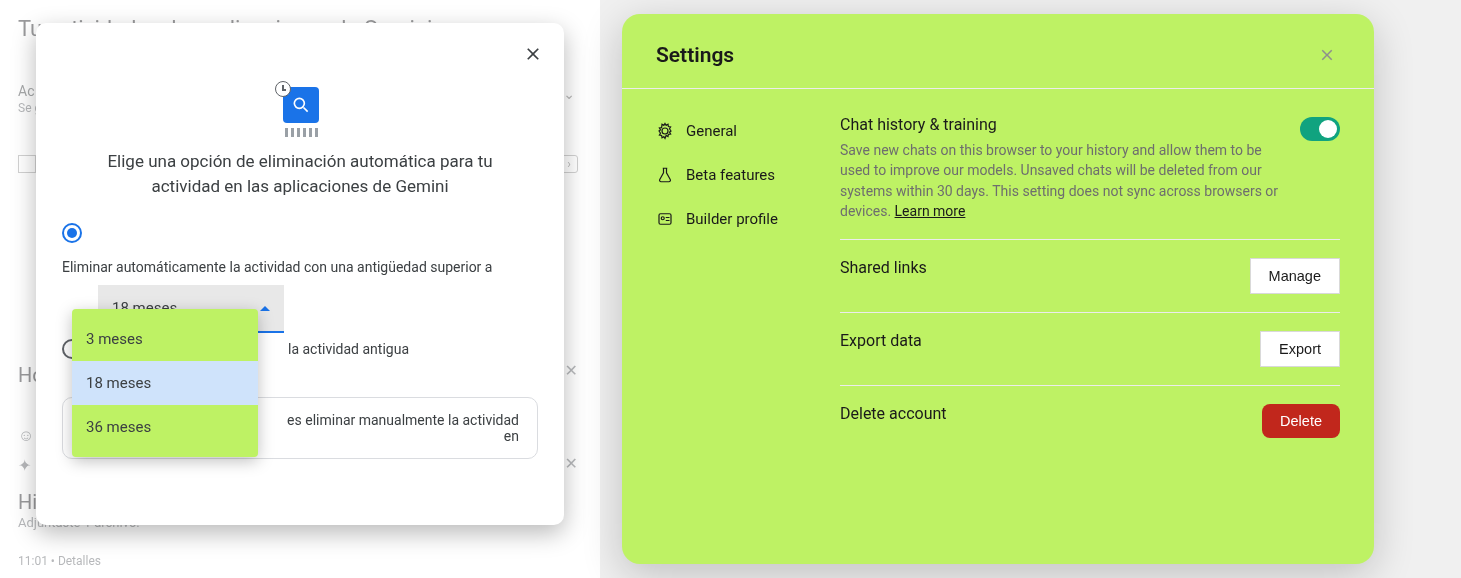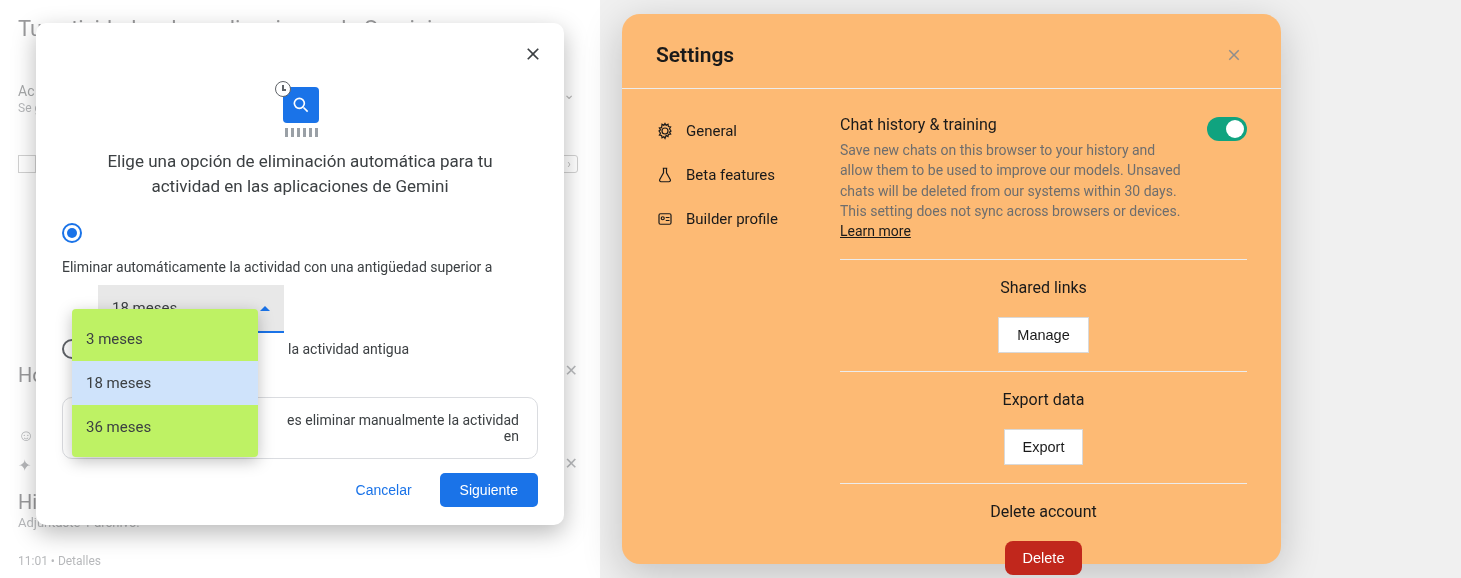--- a/index.html
+++ b/index.html
@@ -133,22 +133,22 @@
     background:transparent; border:none; border-radius:5px; cursor:pointer;
   }
   .g-btn-primary {
     padding: 9px 20px; font-size:14px; font-weight:500; color:#fff;
     background:#1a73e8; border:none; border-radius:5px; cursor:pointer;
   }
 
   
   .o-modal {
     position:absolute; left:622px; top:14px;
-    width:659px; height:550px;
-    background:#fdba74; border-radius:18px;
+    width:752px; height:550px;
+    background:#bef264; border-radius:18px;
     box-shadow: 0 10px 40px rgba(0,0,0,.20);
   }
   .o-header {
     display:flex; justify-content:space-between; align-items:center;
     padding: 28px 34px 20px 34px;
     border-bottom:1px solid #ececec;
   }
   .o-title { font-size:21px; font-weight:600; color:#1a1a1a; }
   .o-close { width:26px;height:26px;display:flex;align-items:center;justify-content:center;color:#8e8e8e;cursor:pointer;font-size:18px;}
   .o-body { display:flex; }
@@ -173,21 +173,21 @@
     content:""; position:absolute; right:3px; top:3px; width:18px; height:18px; background:#fff; border-radius:50%;
   }
   .o-btn {
     padding: 9px 18px; border:1px solid #d9d9d9; border-radius:0;
     background:#fff; font-size:14.5px; font-weight:500; color:#1a1a1a; cursor:pointer;
   }
   .o-btn-danger {
     padding: 9px 18px; border:none; border-radius:8px;
     background:#c1271c; font-size:14.5px; font-weight:500; color:#fff; cursor:pointer;
   }
-  .o-row-simple { align-items:center;flex-direction:column;}
+  .o-row-simple { }
   .o-row-simple .o-row-title{ margin-bottom:0;}
 </style>
 </head>
 <body>
 
 <div class="left-bg">
   <div class="bg-title">Tu actividad en las aplicaciones de Gemini</div>
   <div class="bg-sub-label">Ac</div>
   <div class="bg-small">Se g</div>
   <div class="bg-chevronbox2">⌄</div>
@@ -251,24 +251,20 @@
     <div class="g-dd-item">36 meses</div>
   </div>
 
   <div class="g-note-panel">
     <svg class="tap-icon" viewBox="0 0 24 24">
       <path fill="none" stroke="#5f6368" stroke-width="1.8" d="M9 10V5a2 2 0 1 1 4 0v6l3 1c1 .3 1.6 1.3 1.4 2.4l-.8 4.2a2 2 0 0 1-2 1.6H9.5a2 2 0 0 1-1.7-1l-3-5c-.5-.9 0-2 1-2.3L9 11z"></path>
     </svg>
     <span style="padding-left:160px;">es eliminar manualmente la actividad en</span>
   </div>
 
-  <div class="g-footer">
-    <button class="g-btn-text">Cancelar</button>
-    <button class="g-btn-primary">Siguiente</button>
-  </div>
 </div>
 
 <div class="o-modal">
   <div class="o-header">
     <div class="o-title">Settings</div>
     <div class="o-close">
       <svg viewBox="0 0 24 24" width="18" height="18">
           <path fill="currentColor" d="M19 6.4L17.6 5 12 10.6 6.4 5 5 6.4 10.6 12 5 17.6 6.4 19 12 13.4 17.6 19 19 17.6 13.4 12z"></path>
         </svg>
     </div>

